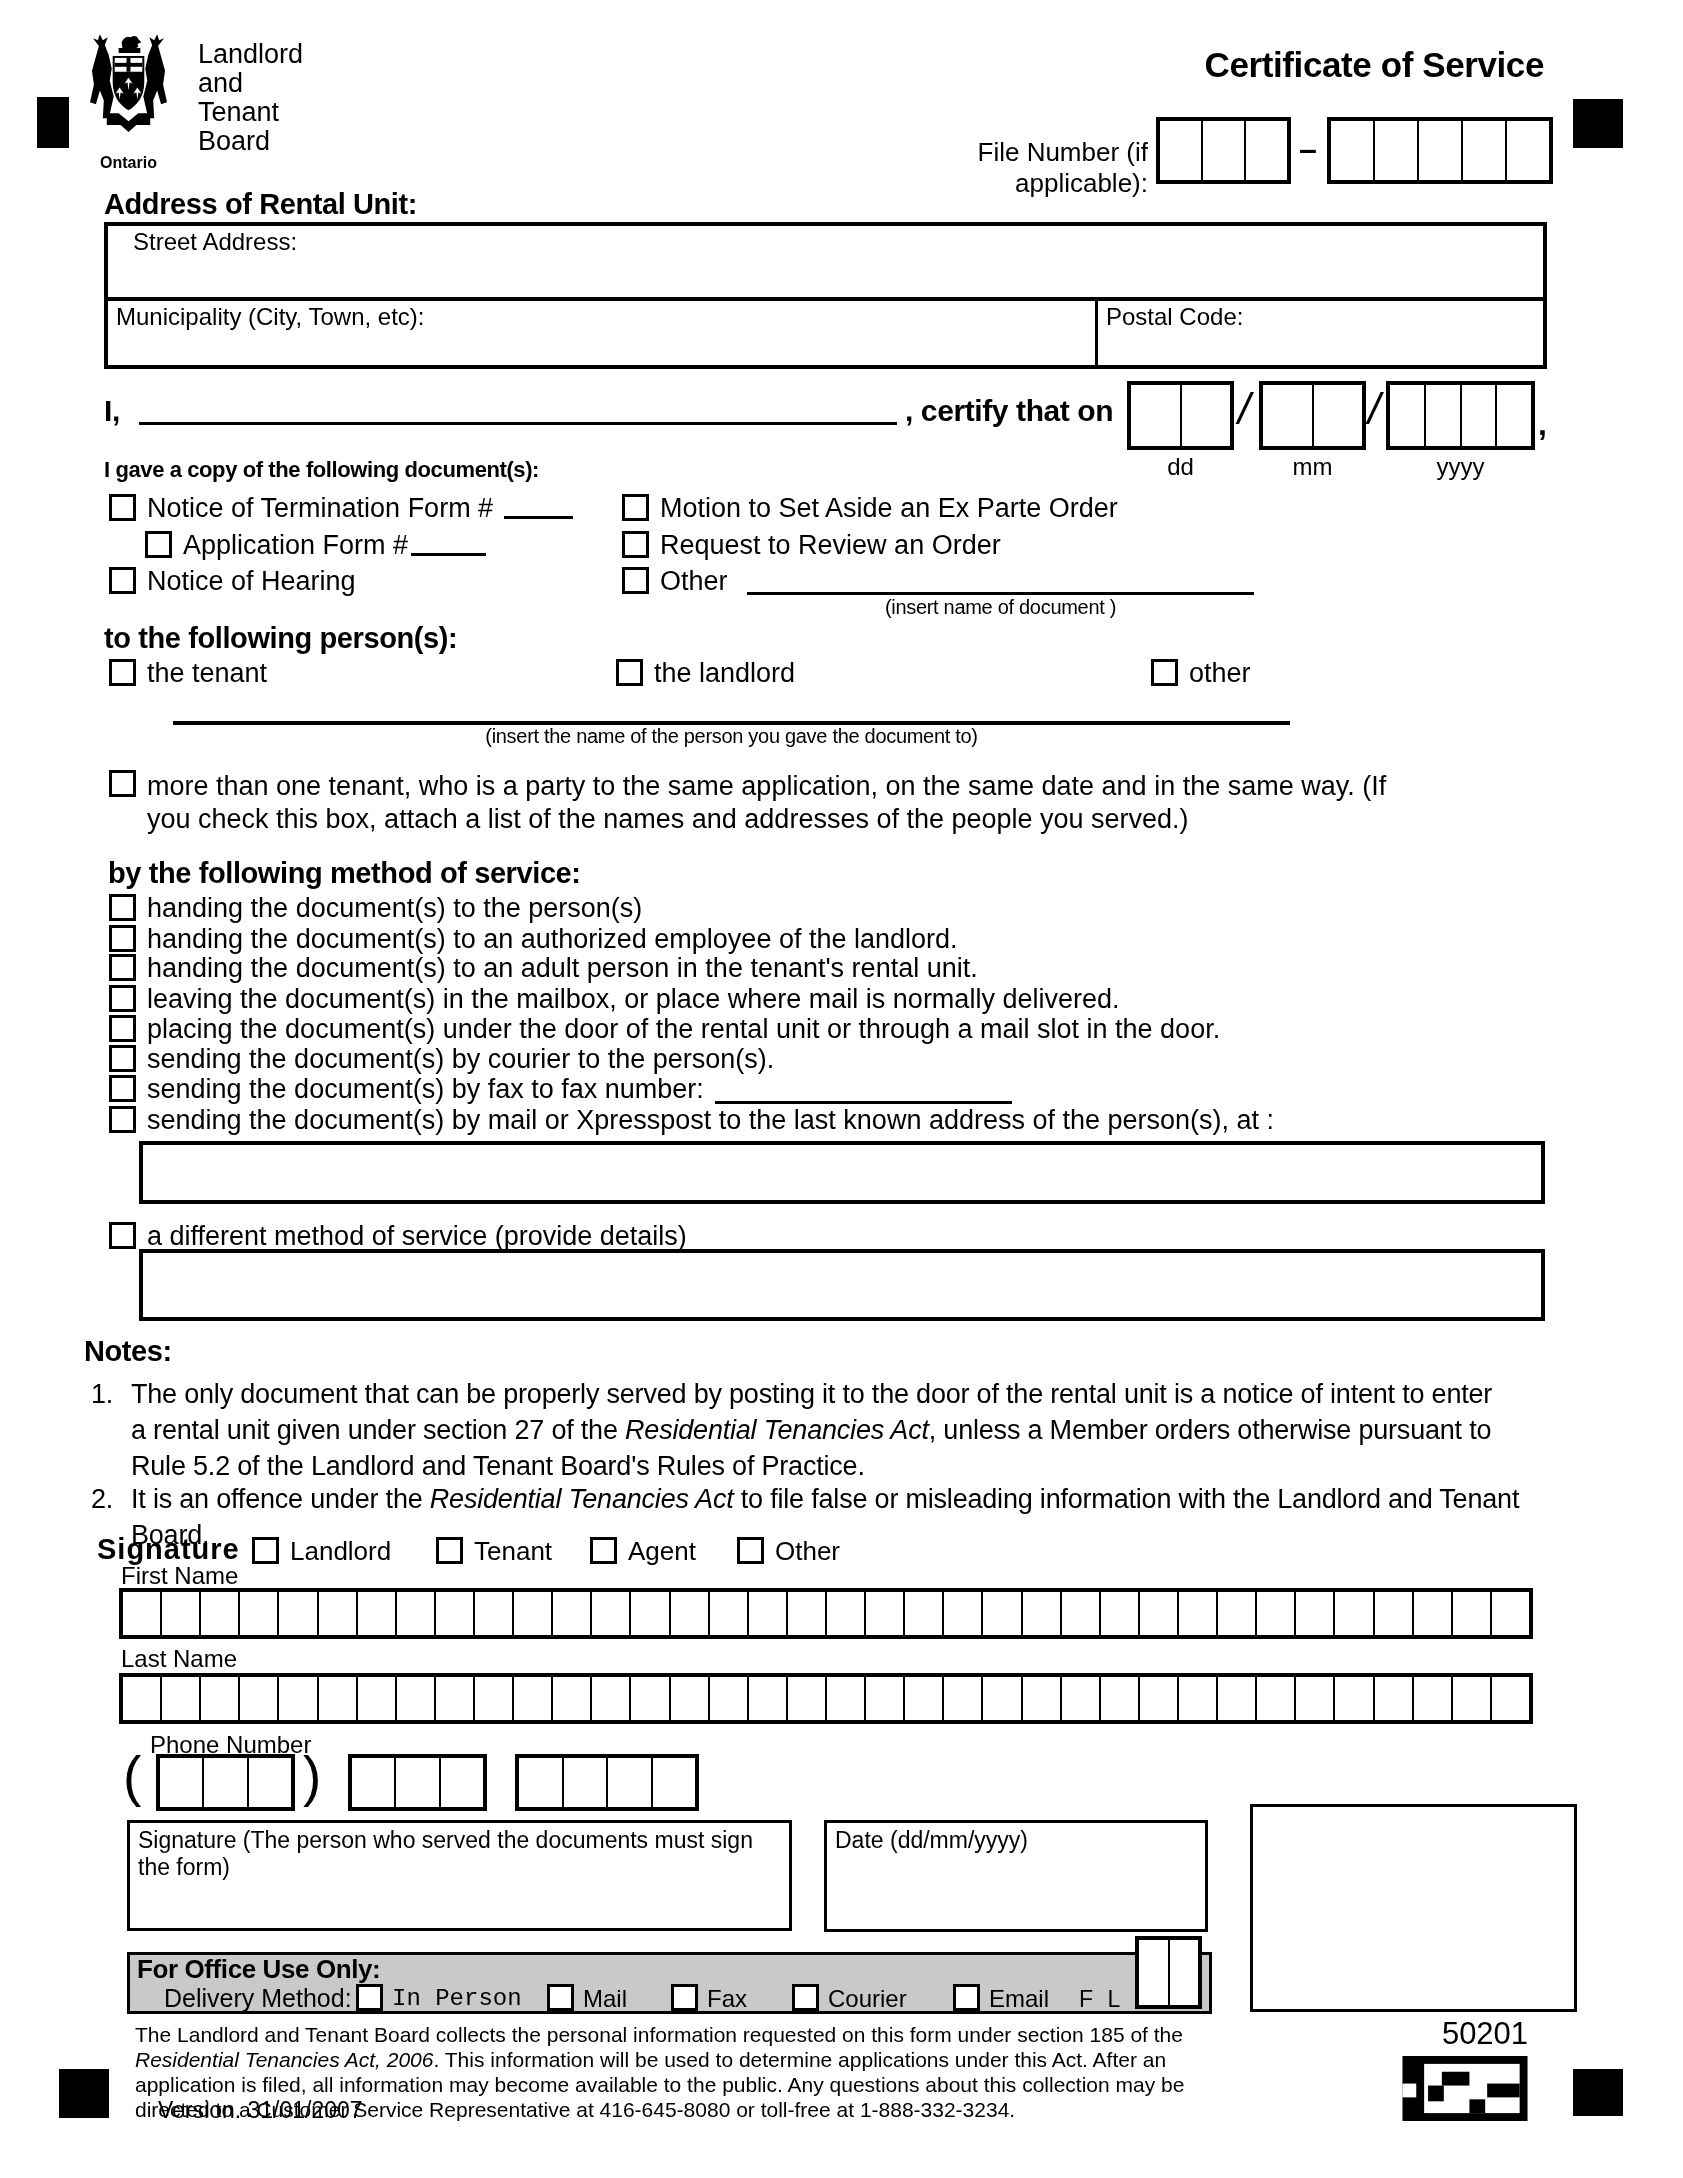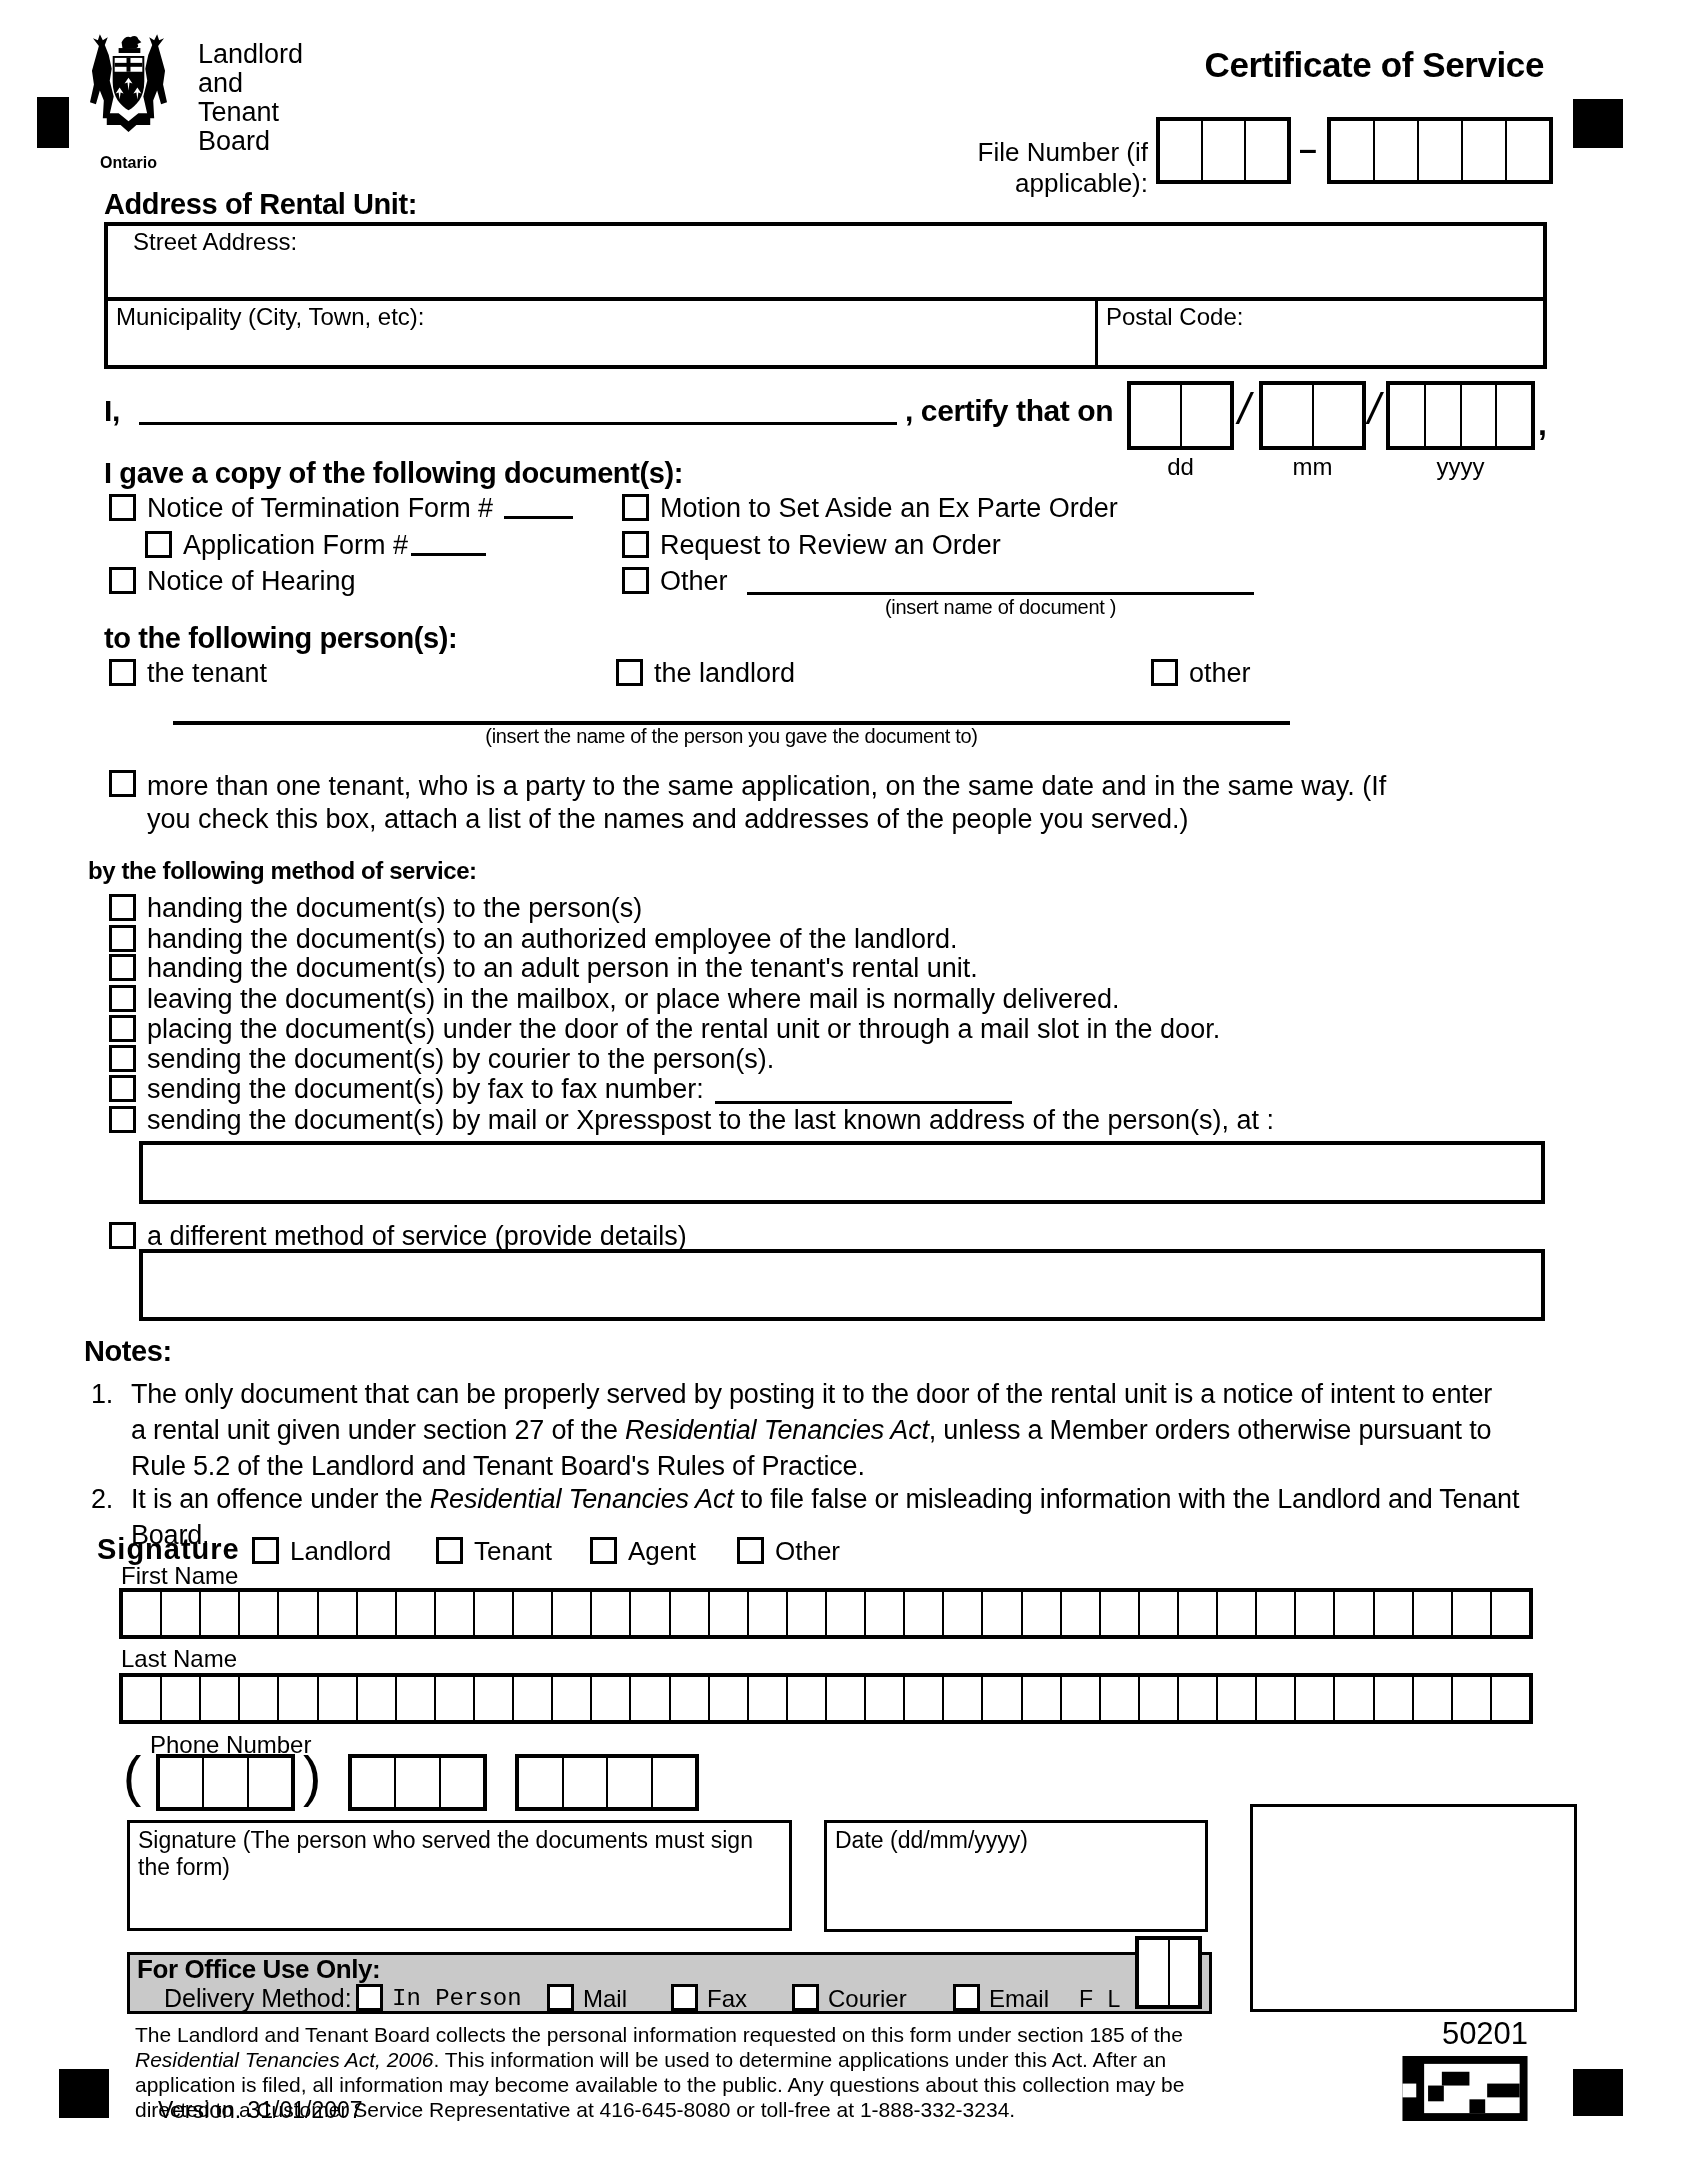--- a/index.html
+++ b/index.html
@@ -110,21 +110,21 @@
       <span></span>
       <span></span>
       <span></span>
       <span></span>
     </div>
   <div class="abs h" style="left:1538px;top:406px;font-size:32px;">,</div>
   <div class="abs" style="left:1127px;top:453px;width:107px;text-align:center;font-size:24px;">dd</div>
   <div class="abs" style="left:1259px;top:453px;width:107px;text-align:center;font-size:24px;">mm</div>
   <div class="abs" style="left:1386px;top:453px;width:149px;text-align:center;font-size:24px;">yyyy</div>
 
-  <div class="abs h" style="left:104px;top:457px;font-size:29px;">I gave a copy of the following document(s):</div>
+  <div class="abs h" style="left:104px;top:457px;font-size:22px;">I gave a copy of the following document(s):</div>
 
   <div class="row" style="left:109px;top:494px;">
     <span class="cb"></span>
     <span class="lbl">Notice of Termination Form #</span>
     <span class="blank" style="width:69px;height:22px;"></span>
   </div>
   <div class="row" style="left:622px;top:494px;">
     <span class="cb"></span>
     <span class="lbl">Motion to Set Aside an Ex Parte Order</span>
   </div>
@@ -164,21 +164,21 @@
     <span class="lbl">other</span>
   </div>
   <div class="abs blank" style="left:173px;top:693px;width:1117px;height:28px;border-bottom-width:4px;"></div>
   <div class="abs cap" style="left:173px;top:725px;width:1117px;text-align:center;">(insert  the name of the person you gave the document to)</div>
 
   <div class="row" style="left:109px;top:770px;">
     <span class="cb"></span>
     <span class="lbl" style="width:1257px;line-height:33px;">more than one tenant, who is a party to the same application, on the same date and in the same way.  (If you check this box, attach a list of the names and addresses of the people you served.)</span>
   </div>
 
-  <div class="abs h" style="left:88px;top:857px;font-size:24px;">by the following method of service:</div>
+  <div class="abs h" style="left:108px;top:857px;font-size:29px;">by the following method of service:</div>
 
   <div class="row" style="left:109px;top:894px;">
     <span class="cb"></span>
     <span class="lbl">handing the document(s) to the person(s)</span>
   </div>
   <div class="row" style="left:109px;top:925px;">
     <span class="cb"></span>
     <span class="lbl">handing the document(s) to an authorized employee of the landlord.</span>
   </div>
   <div class="row" style="left:109px;top:954px;">

